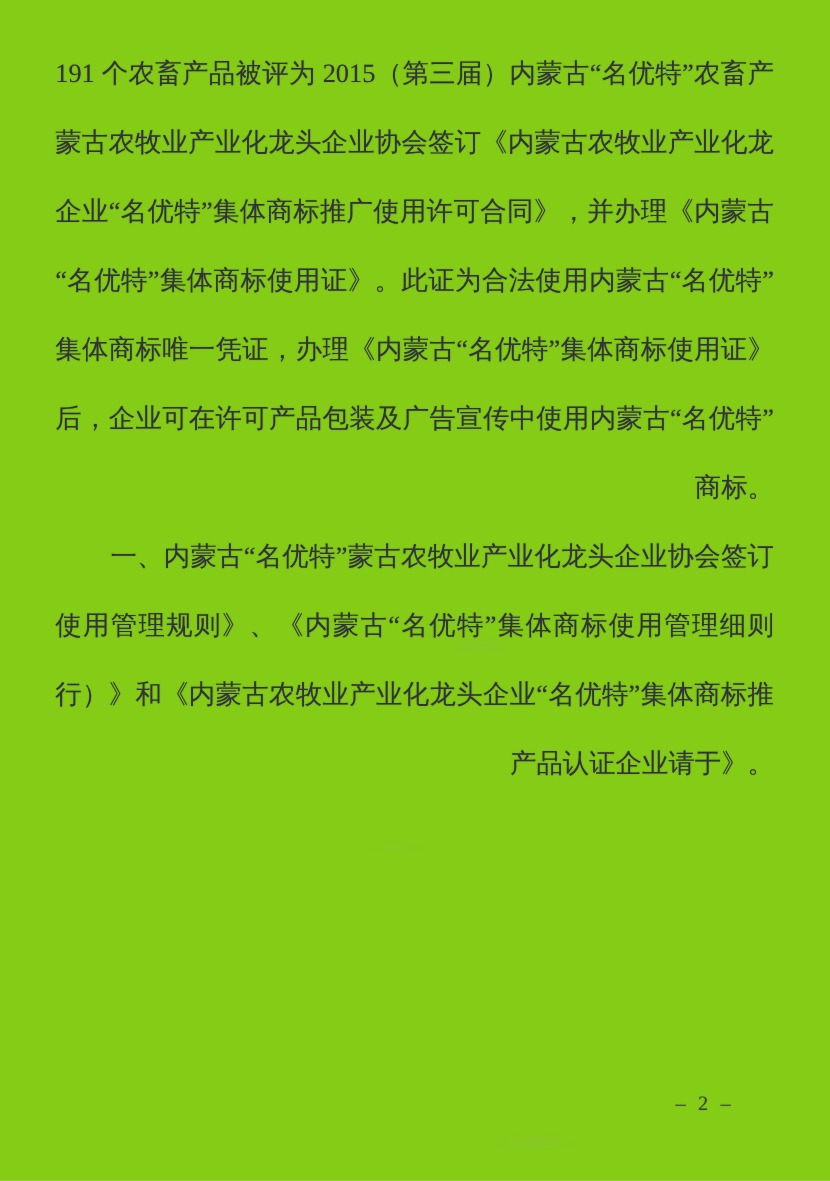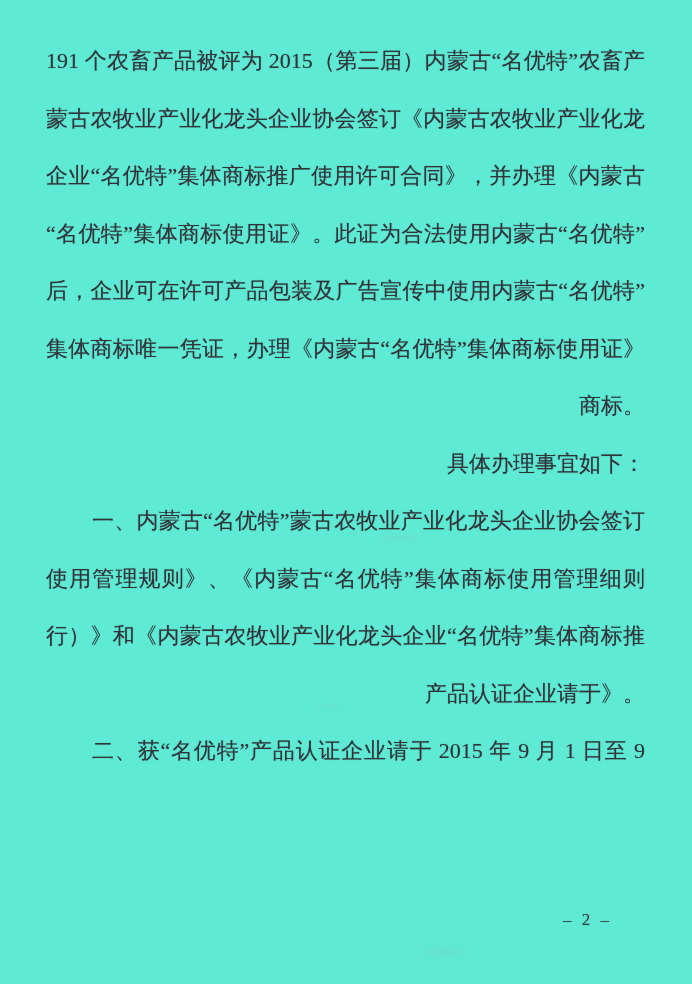--- a/index.html
+++ b/index.html
@@ -9,21 +9,21 @@
   body {
     width: 692px;
     height: 984px;
     background: #ffffff;
     overflow: hidden;
   }
   .page {
     position: relative;
     width: 692px;
     height: 984px;
-    background: #5eead4;
+    background: #84cc16;
     font-family: "Liberation Serif", "DejaVu Serif", serif;
   }
   
   .page::before {
     content: "";
     position: absolute;
     inset: 0;
     pointer-events: none;
     background:
       radial-gradient(ellipse 40px 10px at 400px 538px, rgba(160,160,165,0.10), rgba(160,160,165,0) 70%),
@@ -66,24 +66,22 @@
 </style>
 </head>
 <body>
 
 <div class="page">
   <div class="doc-body" id="doc-body">
       <div class="line justify">191 个农畜产品被评为 2015（第三届）内蒙古“名优特”农畜产</div>
       <div class="line justify">蒙古农牧业产业化龙头企业协会签订《内蒙古农牧业产业化龙头</div>
       <div class="line justify">企业“名优特”集体商标推广使用许可合同》，并办理《内蒙古</div>
       <div class="line justify">“名优特”集体商标使用证》。此证为合法使用内蒙古“名优特”</div>
+      <div class="line justify">集体商标唯一凭证，办理《内蒙古“名优特”集体商标使用证》</div>
       <div class="line justify">后，企业可在许可产品包装及广告宣传中使用内蒙古“名优特”</div>
-      <div class="line justify">集体商标唯一凭证，办理《内蒙古“名优特”集体商标使用证》</div>
       <div class="line">商标。</div>
-      <div class="line indent">具体办理事宜如下：</div>
       <div class="line justify indent">一、内蒙古“名优特”蒙古农牧业产业化龙头企业协会签订</div>
       <div class="line justify">使用管理规则》、《内蒙古“名优特”集体商标使用管理细则（试</div>
       <div class="line justify">行）》和《内蒙古农牧业产业化龙头企业“名优特”集体商标推</div>
       <div class="line">产品认证企业请于》。</div>
-      <div class="line justify indent">二、获“名优特”产品认证企业请于 2015 年 9 月 1 日至 9</div>
     </div>
   <div class="page-number">– 2 –</div>
 </div>
 
 </body></html>

